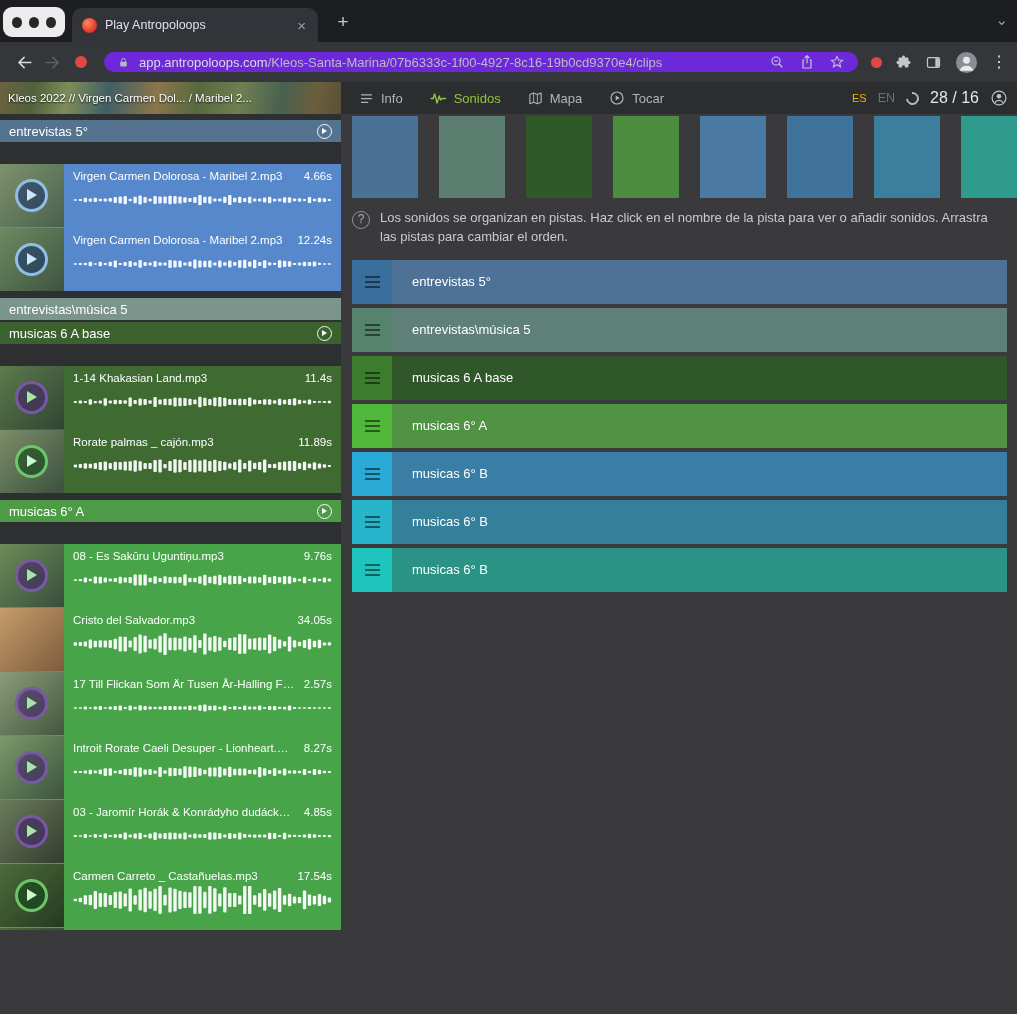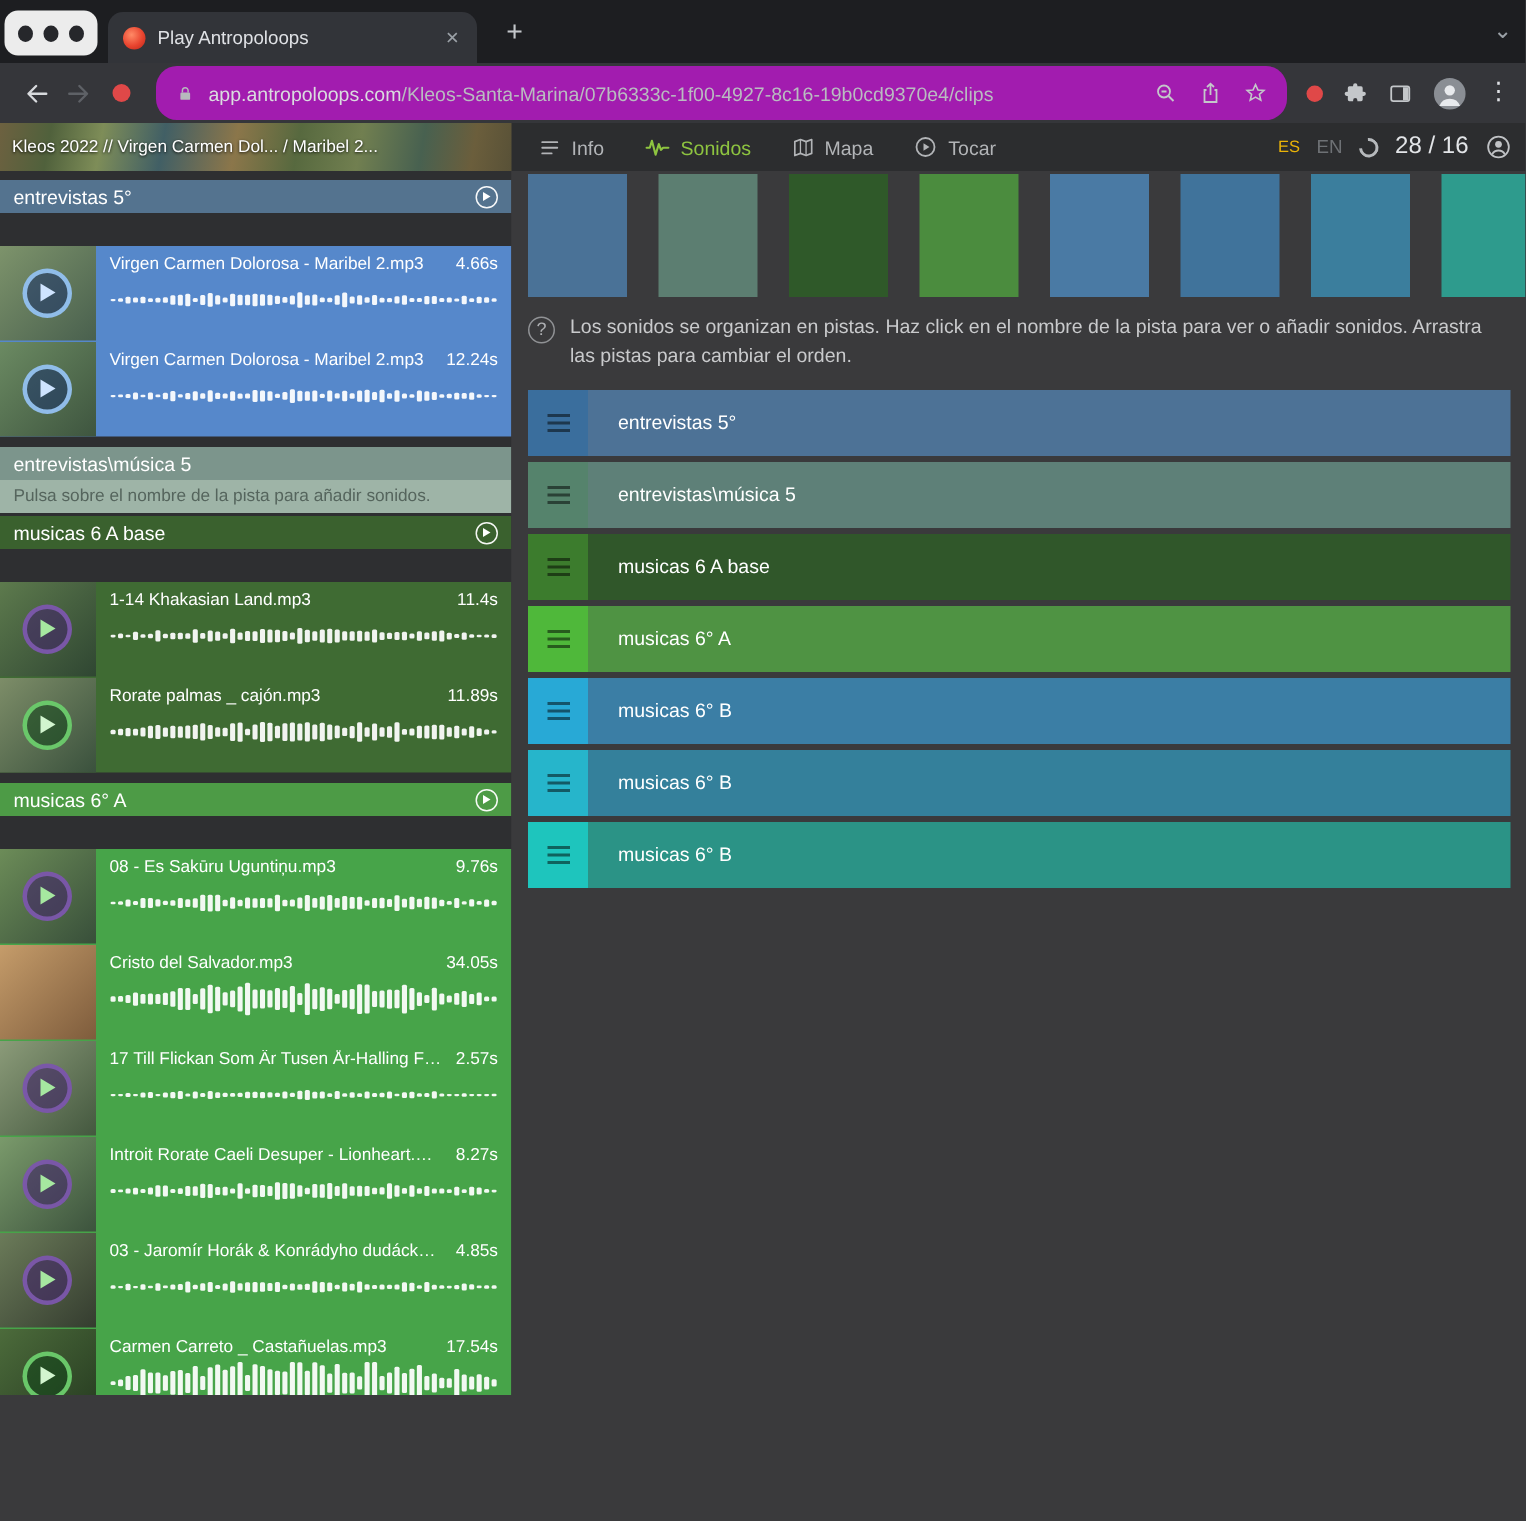--- a/index.html
+++ b/index.html
@@ -21,21 +21,21 @@
   .tab-title{flex:1;white-space:nowrap;overflow:hidden}
   .tab-close{color:#9aa0a6;font-size:15px;line-height:1;padding:0 2px}
   .newtab{position:absolute;left:330px;top:9px;color:#c3c6ca;font-size:19px;width:26px;height:26px;
           display:flex;align-items:center;justify-content:center}
   .strip-chevron{position:absolute;right:9px;top:11px;color:#9aa0a6;font-size:15px}
 
   .toolbar{height:40px;background:#35363a;display:flex;align-items:center;padding:0 10px;color:#d2d4d7}
   .tb-btn{width:28px;height:28px;display:flex;align-items:center;justify-content:center;flex:none;color:#d8dadd}
   .tb-btn.disabled{color:#5e6166}
   .record-dot{width:12px;height:12px;border-radius:50%;background:#e04848;flex:none;margin:0 9px}
-  .omnibox{flex:1;height:36px;background:#a21caf;border-radius:14px;display:flex;align-items:center;
+  .omnibox{flex:1;height:20px;background:#6d28d9;border-radius:14px;display:flex;align-items:center;
            gap:9px;padding:0 13px;margin:0 8px;min-width:0;color:#b7babd}
   .url{flex:1;font-size:13px;white-space:nowrap;overflow:hidden;color:#dadcdf}
   .url .path{color:#b9bcc0}
   .ob-icons{display:flex;gap:14px;align-items:center;color:#c4c7ca;flex:none}
   .tb-right{display:flex;align-items:center;gap:13px;padding-left:5px;color:#c4c7ca;flex:none}
   .ext-dot{width:11px;height:11px;border-radius:50%;background:#e04848}
   .kebab{font-size:16px;color:#dfe1e5;line-height:1}
 
   
   .app-header{height:32px;display:flex;background:#2c2d2f}
@@ -383,21 +383,20 @@
               </svg>
     </div>
   </div>
         </div>
   </section>
       <section class="sec tight">
     <div class="sec-header" style="background: rgb(124, 149, 140);">
       <span class="sec-title">entrevistas\música 5</span>
 
     </div>
-    <div class="sec-hint" style="background: rgb(158, 180, 167); color: rgb(85, 101, 93);">Pulsa sobre el nombre de la pista para añadir sonidos.</div>
     <div class="sec-clips"></div>
   </section>
       <section class="sec">
     <div class="sec-header" style="background: rgb(58, 97, 46);">
       <span class="sec-title">musicas 6 A base</span>
       <span class="sec-play">
             <span class="tri2"></span>
           </span>
     </div>
     <div class="sec-hint" hidden=""></div>

